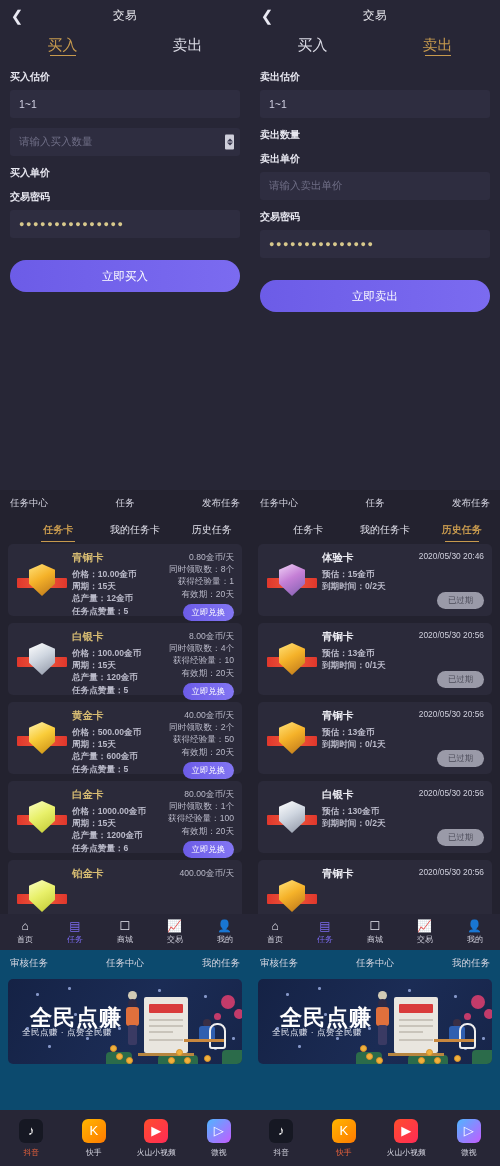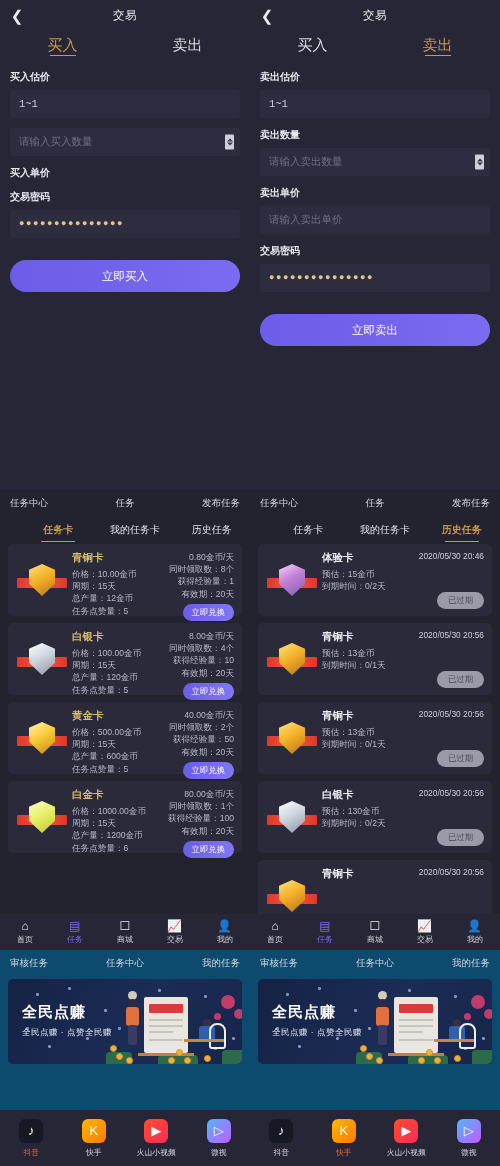--- a/index.html
+++ b/index.html
@@ -40,21 +40,21 @@
   .tabs2 > div.on { color:#c79a4e; }
   .tabs2 > div.on:after{
     content:""; position:absolute; bottom:4px; left:50%; transform:translateX(-50%);
     width:26px; height:1.5px; background:#c79a4e;
   }
   .fld { padding:0 10px; margin-top:10px; }
   .fld-lab { font-size:10px; color:#e6e6ef; margin-bottom:6px; font-weight:bold; }
   .fld-box {
     height:28px; background:#2e2d40; border-radius:3px;
     display:flex; align-items:center; padding:0 9px;
-    font-size:10.5px; color:#cfcfe0; position:relative;font-family:Liberation Mono, monospace;
+    font-size:10.5px; color:#cfcfe0; position:relative;
   }
   .fld-box.ph { color:#6e6d85; }
   .fld-box .dots { color:#d8c98c; letter-spacing:1.6px; font-size:9px; }
   .stepper {
     position:absolute; right:6px; top:50%; transform:translateY(-50%);
     width:9px; height:15px; background:#cfcfdb; border-radius:1px;
     display:flex; flex-direction:column; align-items:center; justify-content:center;
   }
   .stepper i { display:block; width:0;height:0; border-left:3px solid transparent; border-right:3px solid transparent; }
   .stepper i.u { border-bottom:3.5px solid #3a3950; margin-bottom:1px;}
@@ -107,21 +107,21 @@
     box-shadow:0 0 6px rgba(255,210,80,.35);
   }
   .badge .shield.bronze{ background:linear-gradient(150deg,#ffe27a,#f5b229 45%,#b9731a); }
   .badge .shield.silver{ background:linear-gradient(150deg,#ffffff,#cfd6e0 45%,#8c93a3); }
   .badge .shield.gold{ background:linear-gradient(150deg,#fff4b0,#f9cc39 45%,#c78a10); }
   .badge .shield.platinum{ background:linear-gradient(150deg,#fbffc2,#e8f06a 45%,#c0c832); }
   .badge .shield.exp{ background:linear-gradient(150deg,#f0d3f7,#c57fd6 45%,#7e5fb0); }
   .card-mid { flex:1; padding-left:4px; }
   .card-name { font-size:10.5px; font-weight:bold; color:#d6bb72; margin-bottom:3px;}
   .card-name.plain { color:#ececf3; }
-  .card-line { font-size:8.6px; color:#b9b9c8; line-height:12.2px; }
+  .card-line { font-size:8.6px; color:#b9b9c8; line-height:12.2px;font-weight:bold; }
   .card-right { width:82px; text-align:right; display:flex; flex-direction:column; align-items:flex-end;}
   .card-right .rl { font-size:8.6px; color:#b9b9c8; line-height:12.2px;}
   .card-right .date { font-size:8.4px; color:#cfcfdc; }
   .btn-redeem{
     margin-top:4px; background:linear-gradient(90deg,#6c5ce7,#8376f3);
     color:#fff; font-size:8.4px; border-radius:9px;
     padding:3px 9px; border:none; cursor:pointer;
   }
   .btn-exp{
     margin-top:auto; background:#9a9aa8;
@@ -145,21 +145,21 @@
   .rev-panel{ width:250px; height:216px; background:#0c4a6e; position:relative; overflow:hidden;}
   .rev-top{ display:flex; height:26px; align-items:center; padding:0 10px; font-size:9.5px; color:#d6d6e2;}
   .rev-top > div{ flex:1;}
   .rev-top > div:nth-child(2){ text-align:center;}
   .rev-top > div:nth-child(3){ text-align:right;}
   .banner{
     margin:3px 8px 0; height:85px; border-radius:5px;
     background:linear-gradient(120deg,#152245 0%,#1b2c55 55%,#17254a 100%);
     position:relative; overflow:hidden;
   }
-  .banner .bt{ position:absolute; left:14px; top:24px; color:#fff; font-size:15px; font-weight:bold; letter-spacing:1px;}
+  .banner .bt{ position:absolute; left:22px; top:24px; color:#fff; font-size:22px; font-weight:bold; letter-spacing:1px;}
   .banner .bs{ position:absolute; left:14px; top:48px; color:#e3e7f2; font-size:8.5px; letter-spacing:.5px;}
   .banner .star{ position:absolute; width:2.5px; height:2.5px; background:#9fb2e6; border-radius:50%; opacity:.8;}
   .banner .moon{ position:absolute; left:120px; top:12px; width:9px; height:9px; border-radius:50%; background:#f3e9c8; opacity:.85;}
   .banner .board{ position:absolute; left:136px; top:18px; width:44px; height:56px; background:#e9e6df; border-radius:2px;}
   .banner .board .hdr{ position:absolute; left:5px; top:7px; width:34px; height:9px; background:#d93b3b; border-radius:1px;}
   .banner .board .ln{ position:absolute; left:5px; width:34px; height:1.5px; background:#c9c4bb;}
   .banner .easel{ position:absolute; left:130px; top:74px; width:56px; height:3px; background:#b8863f;}
   .banner .person1{ position:absolute; left:118px; top:20px; width:13px; height:46px;}
   .banner .person1 .hd{ position:absolute; left:2px; top:0; width:9px; height:9px; border-radius:50%; background:#2e2a45;}
   .banner .person1 .bd{ position:absolute; left:0; top:8px; width:13px; height:19px; background:#e0703c; border-radius:3px;}
@@ -236,27 +236,20 @@
           <div class="on">卖出</div>
         </div>
         <div class="fld">
           <div class="fld-lab">卖出估价</div>
           <div class="fld-box">
             <span>1~1</span>
           </div>
         </div>
         <div class="fld">
           <div class="fld-lab">卖出数量</div>
-          <div class="fld-box ph">
-            <span>请输入卖出数量</span>
-            <span class="stepper">
-              <i class="u"></i>
-              <i class="d"></i>
-            </span>
-          </div>
         </div>
         <div class="fld">
           <div class="fld-lab">卖出单价</div>
           <div class="fld-box ph">
             <span>请输入卖出单价</span>
           </div>
         </div>
         <div class="fld">
           <div class="fld-lab">交易密码</div>
           <div class="fld-box">
@@ -359,20 +352,34 @@
               <div class="card-line">周期：15天</div>
               <div class="card-line">总产量：1200金币</div>
               <div class="card-line">任务点赞量：6</div>
             </div>
             <div class="card-right">
               <div class="rl">80.00金币/天</div>
               <div class="rl">同时领取数：1个</div>
               <div class="rl">获得经验量：100</div>
               <div class="rl">有效期：20天</div>
               <button class="btn-redeem">立即兑换</button>
+            </div>
+          </div>
+          <div class="card">
+            <div class="badge-wrap">
+              <div class="badge">
+                <div class="ribbon"></div>
+                <div class="shield platinum"></div>
+              </div>
+            </div>
+            <div class="card-mid">
+              <div class="card-name">铂金卡</div>
+            </div>
+            <div class="card-right">
+              <div class="rl">400.00金币/天</div>
             </div>
           </div>
         </div>
         <div class="tabbar">
           <div class="ti ">
             <span class="gl">⌂</span>
             <span class="lb">首页</span>
           </div>
           <div class="ti on">
             <span class="gl">▤</span>

